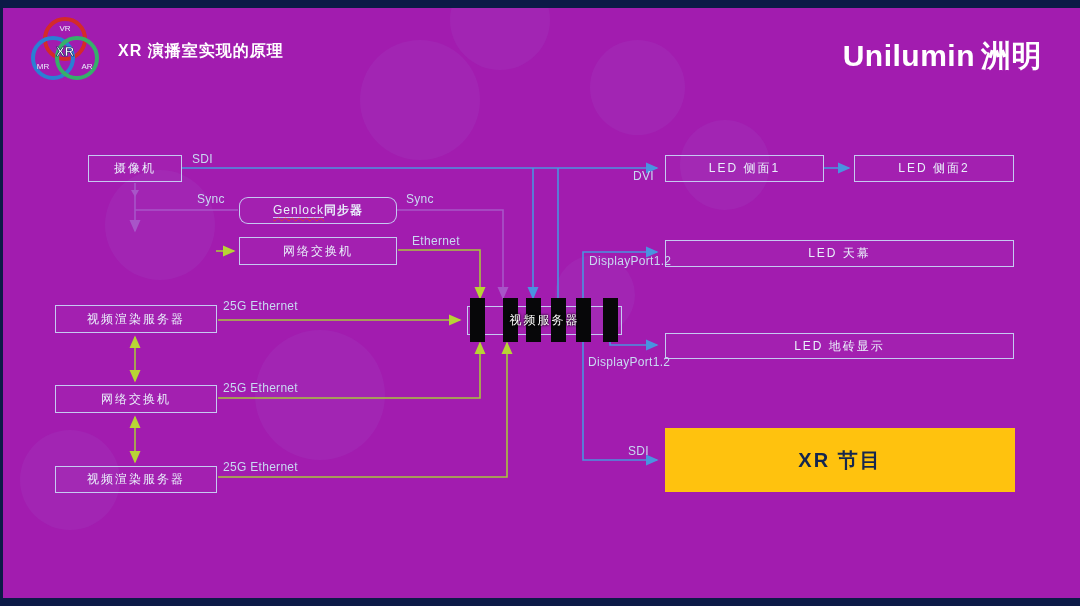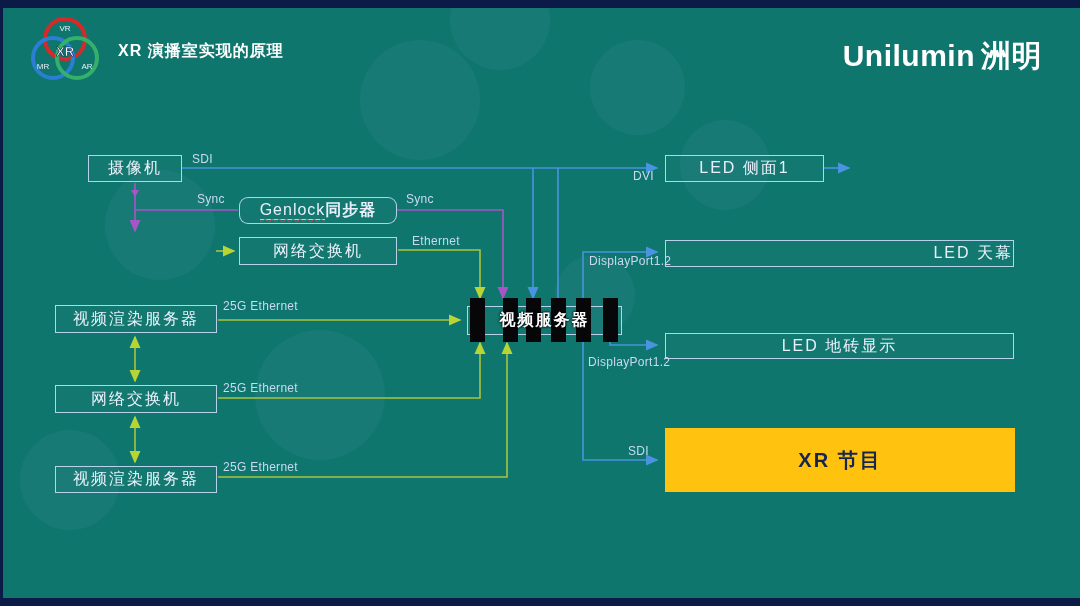--- a/index.html
+++ b/index.html
@@ -1,56 +1,56 @@
 <!DOCTYPE html>
 <html><head>
 <meta charset="utf-8">
 <style>
   html,body{margin:0;padding:0;background:#06122e;font-family:"Liberation Sans","DejaVu Sans",sans-serif;}
-  #slide{position:relative;width:1080px;height:606px;overflow:hidden;background:#0f766e;}
+  #slide{position:relative;width:1080px;height:606px;overflow:hidden;background:#a21caf;}
   
   .bokeh{position:absolute;border-radius:50%;background:rgba(173,203,255,0.055);}
   
   .strip{position:absolute;left:0;width:1080px;background:#0c1a47;}
   #strip-top{top:0;height:8px;}
   #strip-bottom{top:598px;height:8px;}
   #strip-left{position:absolute;top:0;left:0;width:3px;height:606px;background:#0c1a47;}
 
   
   #logo{position:absolute;left:28px;top:14px;width:74px;height:74px;}
   #page-title{position:absolute;left:118px;top:41px;color:#ffffff;font-size:16px;font-weight:bold;letter-spacing:1px;}
   #brand{position:absolute;right:38px;top:36px;color:#ffffff;font-size:30px;font-weight:800;letter-spacing:0.5px;}
   #brand .zh{font-weight:700;margin-left:6px;}
 
   
   #edges{position:absolute;left:0;top:0;width:1080px;height:606px;}
 
   
-  .node{position:absolute;border:1.5px solid rgba(202,220,248,0.9);display:flex;align-items:center;justify-content:center;color:#e9f0fb;font-size:16px;letter-spacing:2px;background:rgba(255,255,255,0.02);box-sizing:border-box;}
+  .node{position:absolute;border:1.5px solid rgba(202,220,248,0.9);display:flex;align-items:center;justify-content:center;color:#e9f0fb;font-size:12px;letter-spacing:2px;background:rgba(255,255,255,0.02);box-sizing:border-box;}
   #node-camera{left:88px;top:155px;width:94px;height:27px;}
   #node-genlock{left:239px;top:197px;width:158px;height:27px;letter-spacing:1px;border-radius:9px;}
   #node-genlock .en{border-bottom:1px solid rgba(210,225,250,0.85);text-decoration:underline wavy #d93a3a 1px;text-underline-offset:3px;}
   #node-genlock .zh{margin-left:0;font-weight:bold;}
   #node-tracking{left:55px;top:237px;width:160px;height:28px;}
   #node-switch-top{left:239px;top:237px;width:158px;height:28px;}
   #node-render1{left:55px;top:305px;width:162px;height:28px;}
   #node-switch-left{left:55px;top:385px;width:162px;height:28px;}
   #node-render2{left:55px;top:466px;width:162px;height:27px;}
   #node-videoserver{left:467px;top:306px;width:155px;height:29px;}
   #node-led-side1{left:665px;top:155px;width:159px;height:27px;}
   #node-led-side2{left:854px;top:155px;width:160px;height:27px;}
-  #node-led-ceiling{left:665px;top:240px;width:349px;height:27px;justify-content:flex-end;}
+  #node-led-ceiling{left:665px;top:240px;width:349px;height:27px;}
   #node-led-floor{left:665px;top:333px;width:349px;height:26px;text-align:center;}
   #node-xr-program{left:665px;top:428px;width:350px;height:64px;background:#ffc20e;border:none;color:#14264f;font-size:20px;font-weight:bold;letter-spacing:2px;}
 
   
   .bar{position:absolute;top:298px;width:15px;height:44px;background:#070709;z-index:2;}
   #bar1{left:470px;} #bar2{left:503px;} #bar3{left:526px;}
   #bar4{left:551px;} #bar5{left:576px;} #bar6{left:603px;}
-  #videoserver-label{position:absolute;left:467px;top:306px;width:155px;height:29px;z-index:3;display:flex;align-items:center;justify-content:center;color:#ffffff;font-size:16px;font-weight:bold;letter-spacing:2px;text-shadow:0 0 3px #000,0 0 2px #000;}
+  #videoserver-label{position:absolute;left:467px;top:306px;width:155px;height:29px;z-index:3;display:flex;align-items:center;justify-content:center;color:#ffffff;font-size:12px;font-weight:normal;letter-spacing:2px;text-shadow:0 0 3px #000,0 0 2px #000;}
 
   
   .elabel{position:absolute;color:#c9d9f2;font-size:12px;letter-spacing:0.3px;z-index:3;}
   #lbl-sdi-camera{left:192px;top:152px;}
   #lbl-sync-left{left:197px;top:192px;}
   #lbl-sync-right{left:406px;top:192px;}
   #lbl-ethernet{left:412px;top:234px;}
   #lbl-eth25g-top{left:223px;top:299px;}
   #lbl-eth25g-mid{left:223px;top:381px;}
   #lbl-eth25g-bottom{left:223px;top:460px;}
@@ -155,20 +155,23 @@
   <div class="bar" id="bar2"></div>
   <div class="bar" id="bar3"></div>
   <div class="bar" id="bar4"></div>
   <div class="bar" id="bar5"></div>
   <div class="bar" id="bar6"></div>
   <div id="videoserver-label">视频服务器</div>
 
   <div class="node" id="node-led-side1">
       <span>LED 侧面1</span>
     </div>
+  <div class="node" id="node-led-side2">
+      <span>LED 侧面2</span>
+    </div>
   <div class="node" id="node-led-ceiling">
       <span>LED 天幕</span>
     </div>
   <div class="node" id="node-led-floor">
       <span>LED 地砖显示</span>
     </div>
   <div class="node" id="node-xr-program">
       <span>XR 节目</span>
     </div>
 

